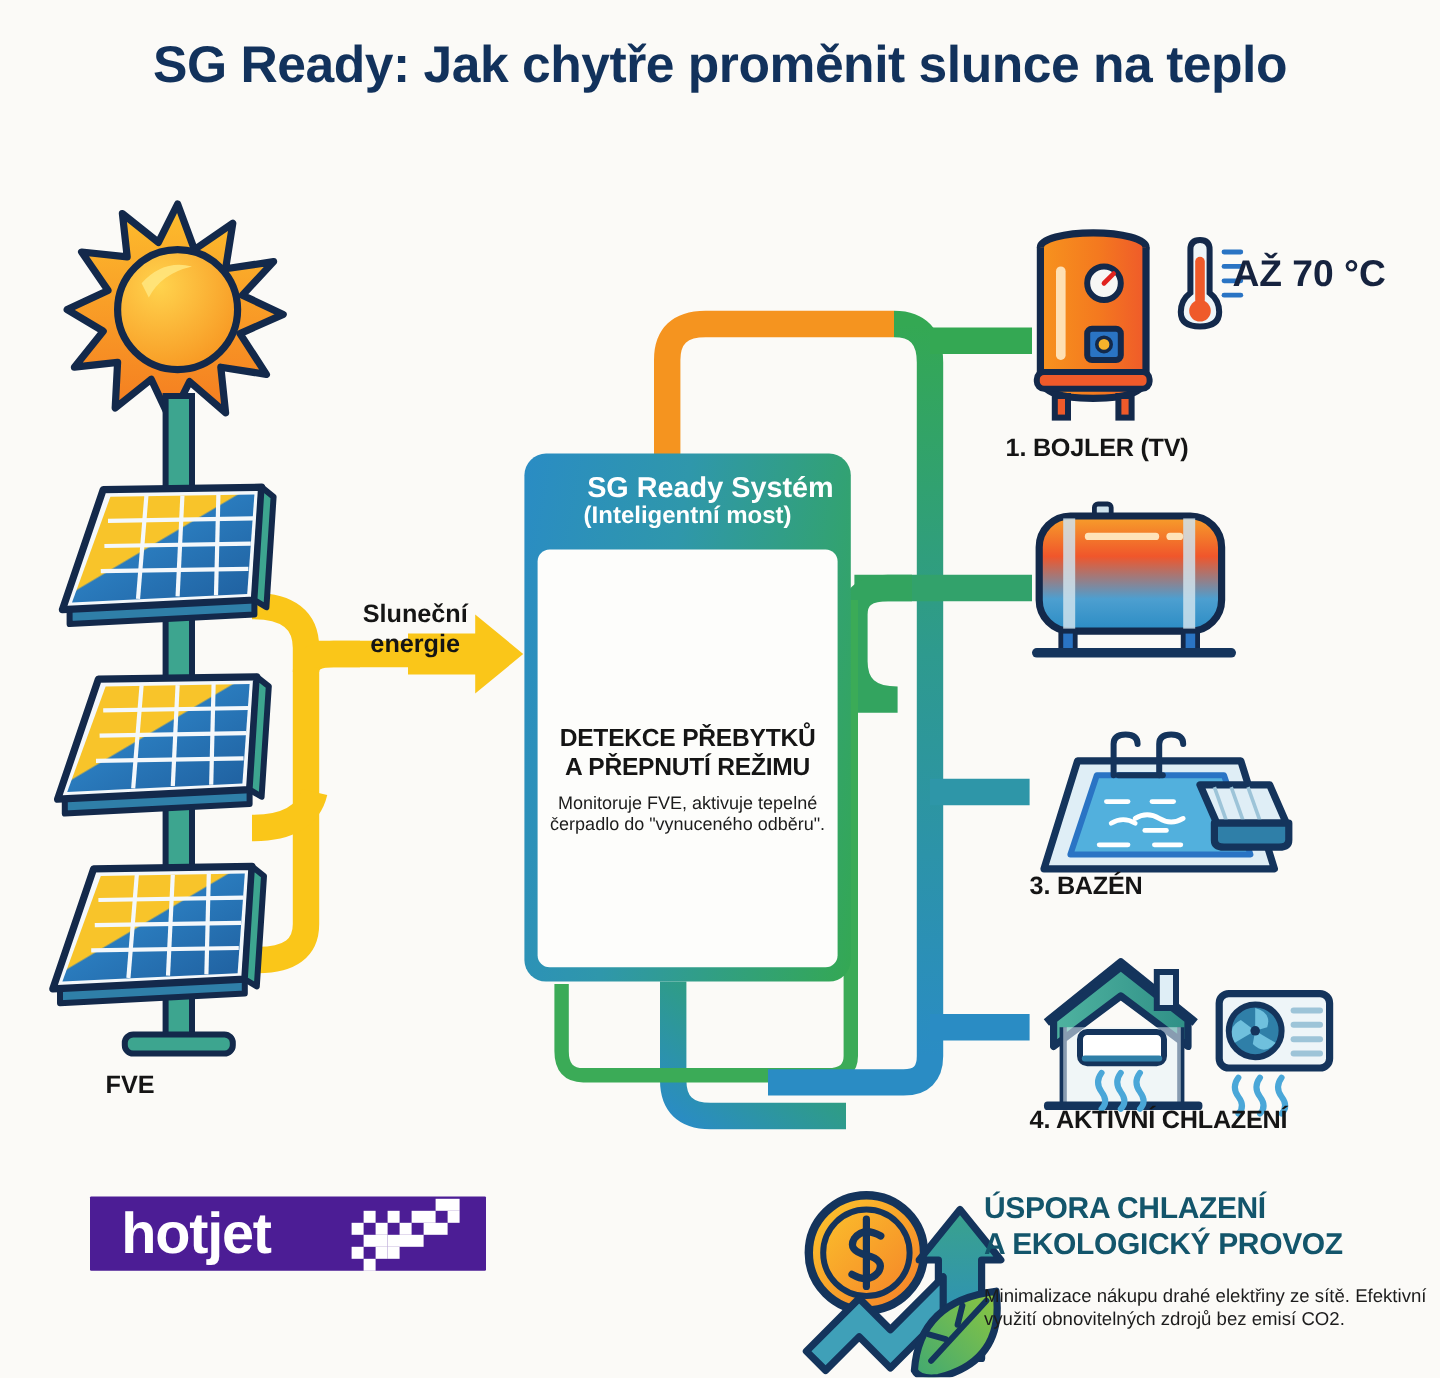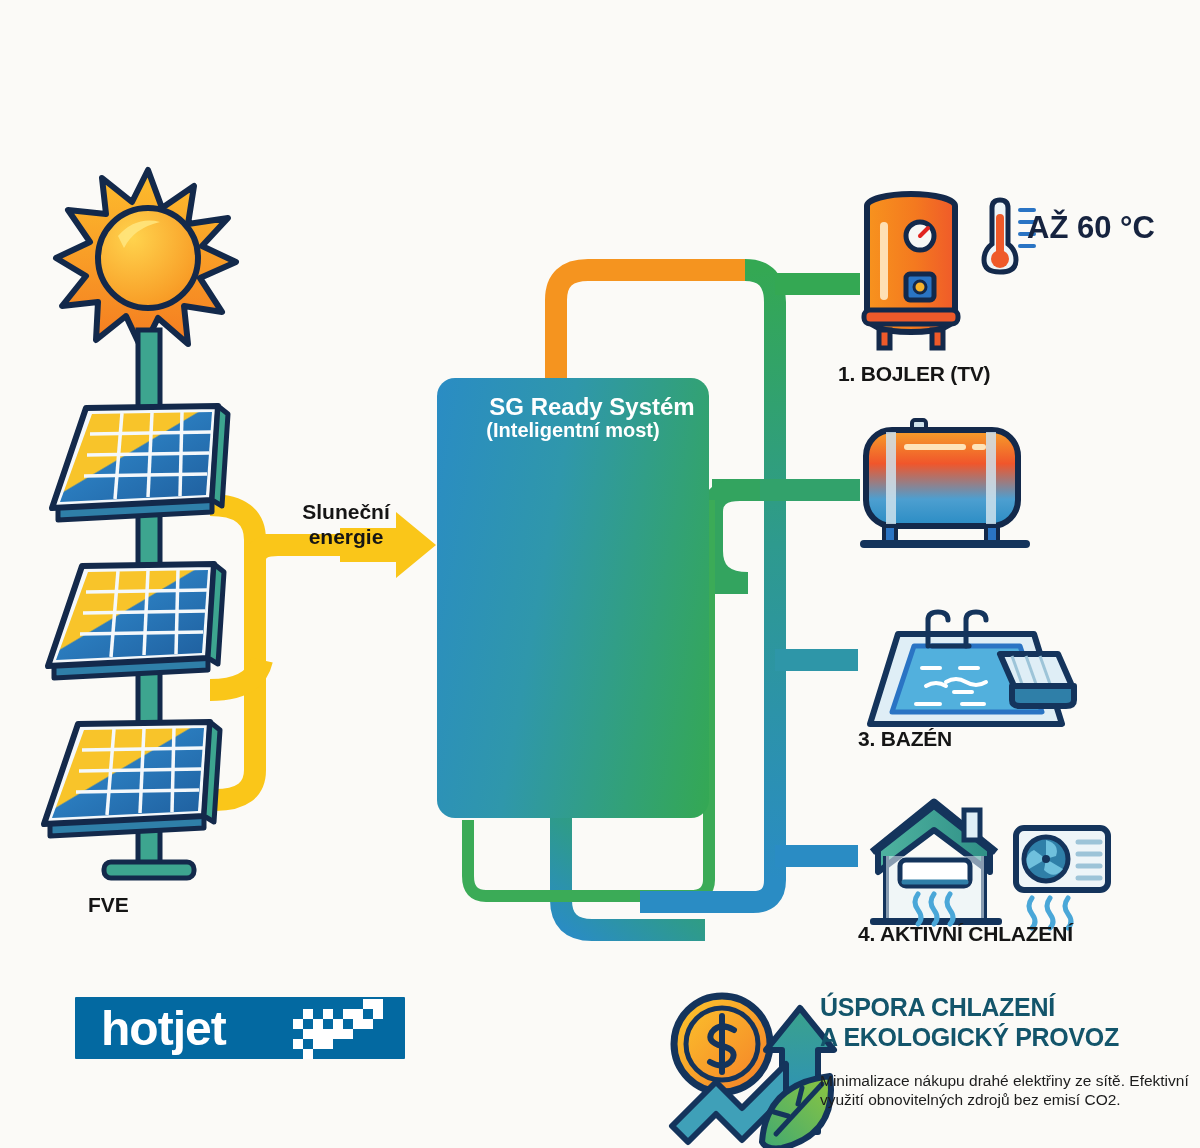--- a/index.html
+++ b/index.html
@@ -82,33 +82,34 @@
     letter-spacing:-.3px;
   }
   #savings-desc{
     position:absolute;left:820px;top:1072px;width:382px;
     font-size:15.5px;line-height:1.22;color:#1c1c1c;
   }
 
   
   #logo{
     position:absolute;left:75px;top:997px;width:330px;height:62px;
-    background:#0369a1;border-radius:1px;
+    background:#4c1d95;border-radius:1px;
   }
   #logo .word{
     position:absolute;left:26px;top:4px;font-size:48px;font-weight:bold;
     color:#ffffff;letter-spacing:-1px;font-family:"Liberation Sans",sans-serif;
   }
   #logo .pix{position:absolute;background:#ffffff;}
 </style>
 </head>
 <body>
 
 <div id="stage">
 
+  <div id="title">SG Ready: Jak chytře proměnit slunce na teplo</div>
 
   <svg id="art" viewBox="0 0 1200 1148">
     <defs>
       <linearGradient id="gSun" x1="0" y1="0" x2="0" y2="1">
         <stop offset="0" stop-color="#fdbe2d"></stop>
           <stop offset="1" stop-color="#f47a20"></stop>
       </linearGradient>
       <radialGradient id="gSunCore" cx="0.35" cy="0.3" r="0.8">
         <stop offset="0" stop-color="#ffd34d"></stop>
           <stop offset="1" stop-color="#f79420"></stop>
@@ -417,23 +418,31 @@
       <path d="M128 112 L132 96 M118 124 L104 120" stroke="#14345c" stroke-width="5" stroke-linecap="round"></path>
     </g>
 
   </svg>
 
   <div id="sgcard">
     <div id="sghead">
       <div class="l1">SG Ready Systém</div>
       <div class="l2">(Inteligentní most)</div>
     </div>
+    <div id="sgbody">
+      <div style="height:124px"></div>
+      <div class="headline">
+        <span>DETEKCE PŘEBYTKŮ</span><br>
+        <span>A PŘEPNUTÍ REŽIMU</span>
+      </div>
+      <div class="sub">Monitoruje FVE, aktivuje tepelné čerpadlo do "vynuceného odběru".</div>
+    </div>
   </div>
 
-  <div id="temp-value">AŽ 60 °C</div>
+  <div id="temp-value">AŽ 70 °C</div>
 
   <div class="steplabel" style="left:838px;top:362px;">1. BOJLER (TV)</div>
   <div class="steplabel" style="left:858px;top:727px;">3. BAZÉN</div>
   <div class="steplabel" style="left:858px;top:922px;">4. AKTIVNÍ CHLAZENÍ</div>
 
   <div id="solar-energy-label">
     <span>Sluneční</span><br>
     <span>energie</span>
   </div>
   <div id="fve-label">FVE</div>

